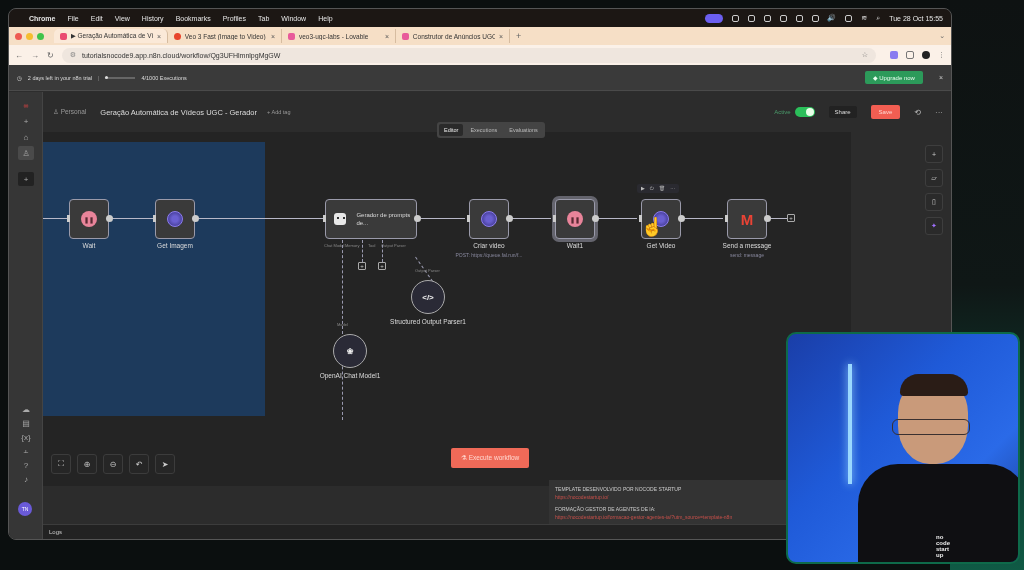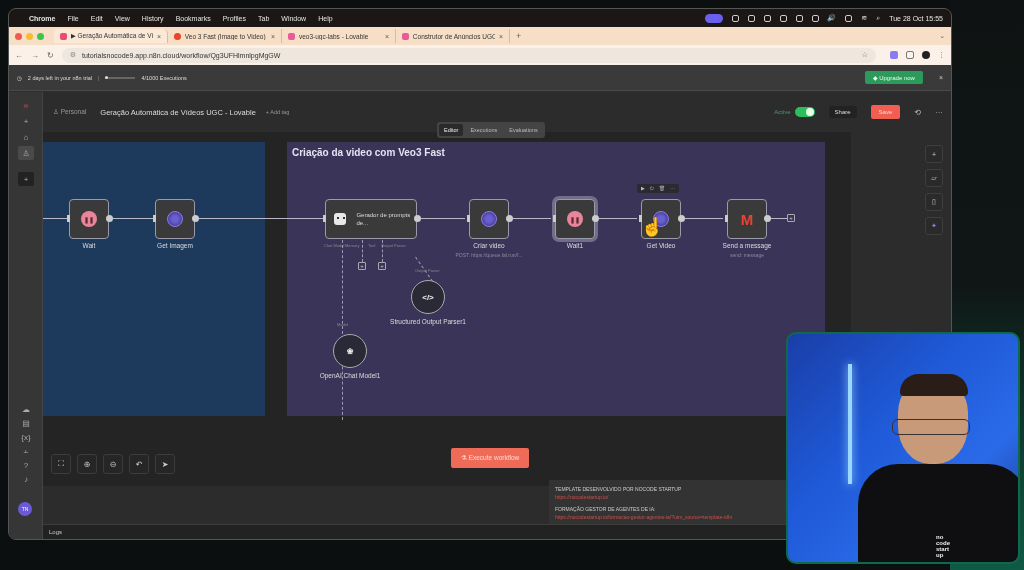--- a/index.html
+++ b/index.html
@@ -188,37 +188,34 @@
       <div class="sb-item" style="top:324px">▤</div>
       <div class="sb-item" style="top:338px">{x}</div>
       <div class="sb-item" style="top:352px">⫠</div>
       <div class="sb-item" style="top:366px">?</div>
       <div class="sb-item" style="top:380px">♪</div>
       <div class="sb-item" style="top:410px;background:#6a5ad8;border-radius:50%;width:14px;height:14px;color:#fff;font-size:5px">TN</div>
     </div>
 
     <div class="header">
       <span class="personal">♙ <span>Personal</span></span>
-      <span class="wtitle">Geração Automática de Vídeos UGC - Lovable</span>
+      <span class="wtitle">Geração Automática de Vídeos UGC - Gerador</span>
       <span class="addtag">+ Add tag</span>
       <div class="hdr-right">
         <span class="active-lbl">Active</span>
         <span class="toggle" style="margin-left:-10px"></span>
         <span class="share-btn">Share</span>
         <span class="save-btn">Save</span>
         <span class="hist-ic">⟲</span>
         <span class="more-ic">···</span>
       </div>
     </div>
 
     <div class="canvas">
       <div class="sticky-blue"></div>
-      <div class="sticky-purple">
-        <div class="sticky-title">Criação da video com Veo3 Fast</div>
-      </div>
 
       <div class="line" style="left:0;top:86px;width:26px"></div>
       <div class="line" style="left:70px;top:86px;width:42px"></div>
       <div class="line" style="left:156px;top:86px;width:126px"></div>
       <div class="line" style="left:374px;top:86px;width:48px"></div>
       <div class="line" style="left:466px;top:86px;width:42px"></div>
       <div class="line" style="left:552px;top:86px;width:42px"></div>
       <div class="line" style="left:638px;top:86px;width:42px"></div>
       <div class="line" style="left:724px;top:86px;width:20px"></div>
 

